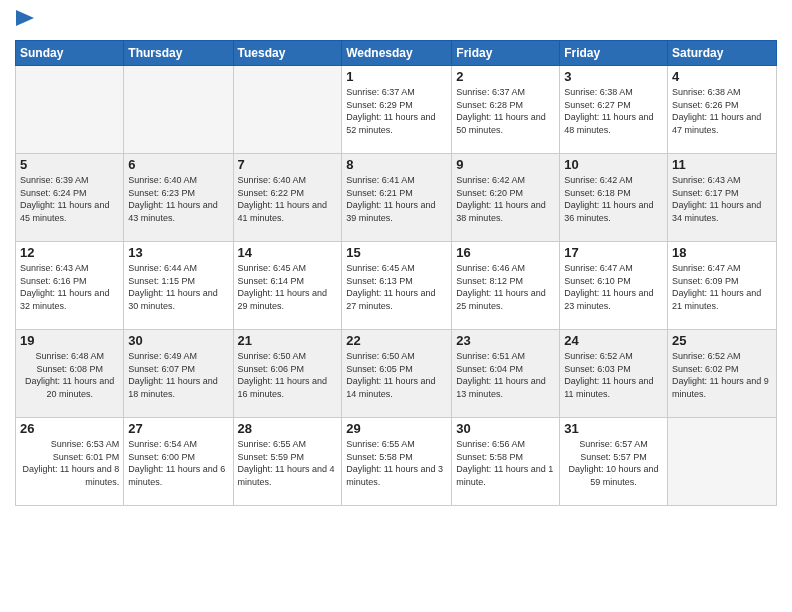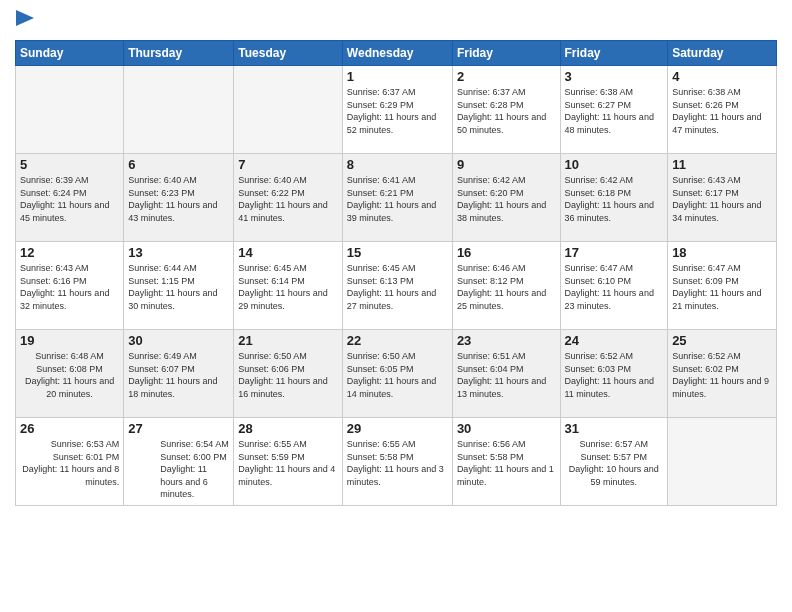--- a/index.html
+++ b/index.html
@@ -288,21 +288,21 @@
         </tr>
         <tr>
           <td>
             <div class="day-number">26</div>
             <div class="day-info" style="white-space: pre-line; text-align: right;">Sunrise: 6:53 AM
 Sunset: 6:01 PM
 Daylight: 11 hours and 8 minutes.</div>
           </td>
           <td>
             <div class="day-number">27</div>
-            <div class="day-info" style="white-space: pre-line; margin-left: 32px;">Sunrise: 6:54 AM
+            <div class="day-info" style="white-space: pre-line;">Sunrise: 6:54 AM
 Sunset: 6:00 PM
 Daylight: 11 hours and 6 minutes.</div>
           </td>
           <td>
             <div class="day-number">28</div>
             <div class="day-info" style="white-space: pre-line;">Sunrise: 6:55 AM
 Sunset: 5:59 PM
 Daylight: 11 hours and 4 minutes.</div>
           </td>
           <td>

